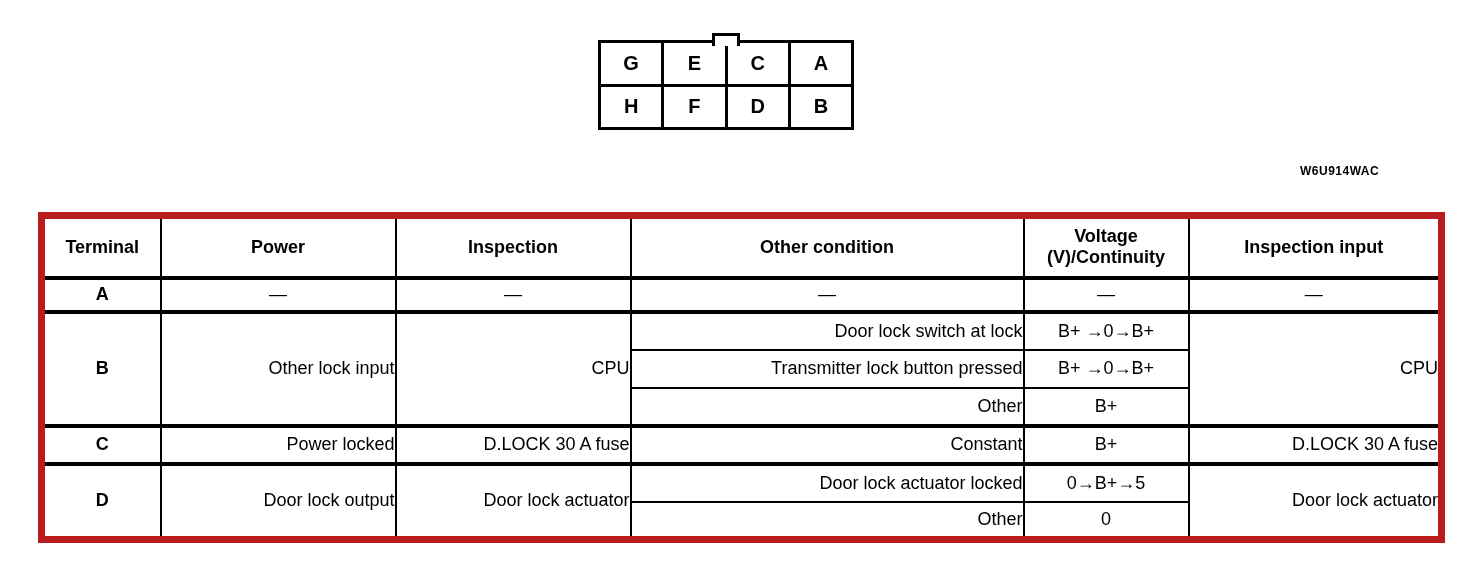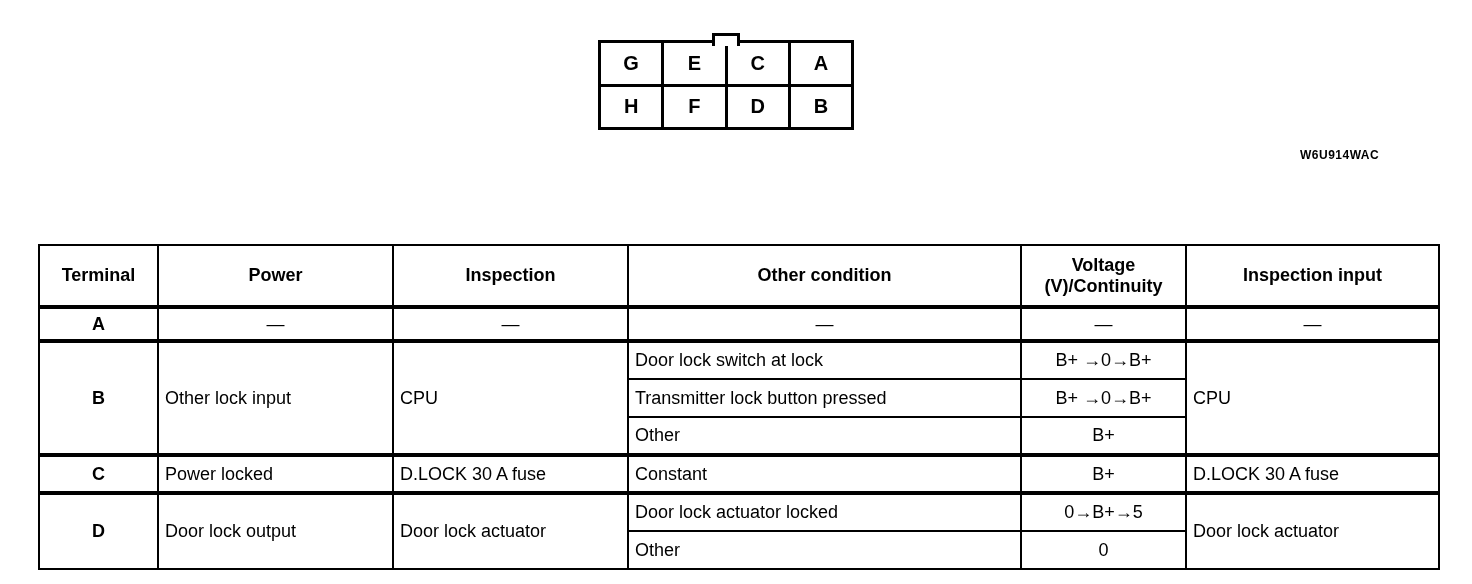--- a/index.html
+++ b/index.html
@@ -51,55 +51,55 @@
     align-items: center;
     justify-content: center;
     font-size: 20px;
     font-weight: bold;
   }
 
   
   .figure-code {
     position: absolute;
     left: 1300px;
-    top: 148px;
+    top: 164px;
     font-size: 12px;
     font-weight: bold;
     letter-spacing: 0.5px;
   }
 
   
   table.spec {
     position: absolute;
     left: 38px;
-    top: 244px;
+    top: 212px;
     width: 1400px;
     border-collapse: collapse;
     table-layout: fixed;
-    border: 2px solid #b91c1c;
+    border: 7px solid #b91c1c;
   }
   table.spec th, table.spec td {
     border: 2px solid #000;
     font-size: 18px;
     vertical-align: middle;
     overflow: hidden;
     white-space: nowrap;
   }
   table.spec thead th {
     border-bottom: 4px solid #000;
     height: 62px;
     font-weight: bold;
     text-align: center;
     line-height: 21px;
   }
   table.spec tbody tr { height: 38px; }
   table.spec tbody tr.row-a { height: 34px; }
   table.spec tbody tr.group-start td { border-top: 4px solid #000; }
   td.term { text-align: center; font-weight: bold; }
-  td.l { text-align: left; padding-left: 6px; }
+  td.l { text-align: right; padding-left: 6px; }
   td.c { text-align: center; }
 </style>
 </head>
 <body>
 
 <div class="page">
 
   <div class="connector">
     <div class="connector-tab"></div>
     <div class="pin-grid">

